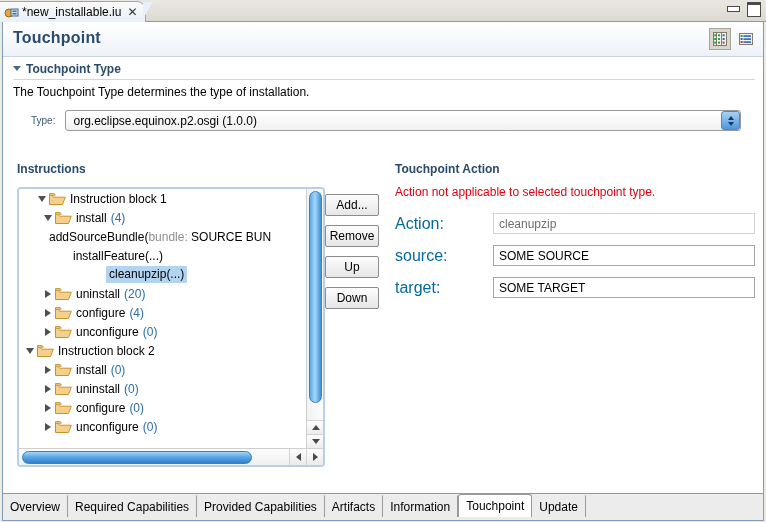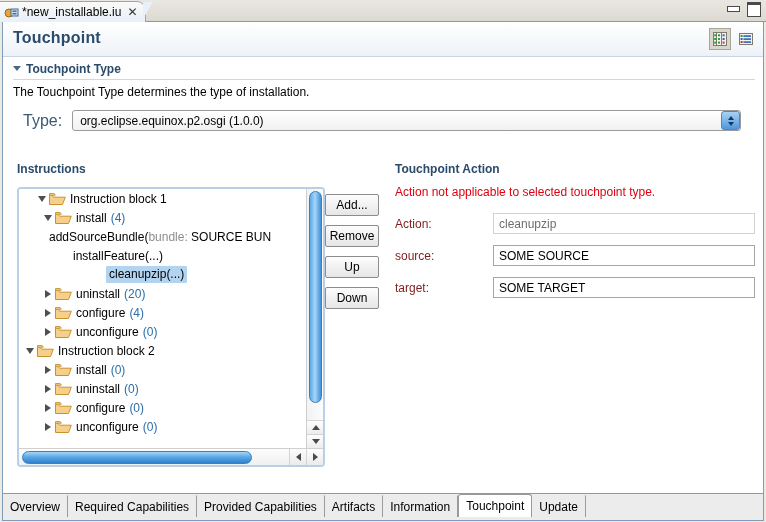--- a/index.html
+++ b/index.html
@@ -91,21 +91,21 @@
   #sec-type-head {
     display:flex; align-items:center; gap:5px;
     height:18px; font-weight:bold; color:#2b4b6b; font-size:12px;
     border-bottom:1px solid #cdd8e5;
     padding-bottom:4px;
   }
   .twisty-down { width:0;height:0;border-left:4px solid transparent;border-right:4px solid transparent;border-top:5px solid #4a6785; }
   #sec-type-desc { margin-top:5px; font-size:12px; color:#000; }
 
   #type-row { display:flex; align-items:center; gap:10px; margin-top:11px; padding-left:10px; }
-  #type-label { color:#3a5a78; font-size:16px; }
+  #type-label { color:#3a5a78; font-size:10px;margin-left:8px; }
   #type-combo {
     position:relative; flex:1; height:21px;
     background:linear-gradient(#ffffff,#f1f1f1);
     border:1px solid #9a9a9a; border-radius:3px;
     display:flex; align-items:center;
     padding-left:7px; font-size:12px;
     margin-right:14px;
   }
   #type-combo-btn {
     position:absolute; right:0px; top:0px; width:19px; height:19px;
@@ -203,21 +203,21 @@
   }
 
   
   #action-label {
     position:absolute; left:392px; top:140px;
     font-size:12px; font-weight:bold; color:#2b4b6b;
   }
   #action-panel { position:absolute; left:392px; top:163px; width:360px; }
   #action-warn { color:#e0000f; font-size:12px; margin-bottom:14px; }
   .fld-row { display:flex; align-items:center; height:21px; margin-bottom:11px; }
-  .fld-lbl { width:98px; color:#7f1d1d; font-size:12px; }
+  .fld-lbl { width:98px; color:#0369a1; font-size:16px; }
   .fld-in {
     flex:1; height:21px; border:1px solid #a5a5a5; background:#fff;
     display:flex; align-items:center; padding-left:5px; font-size:12px; color:#000;
   }
   .fld-in.readonly { border:1px solid #d3d3d3; color:#6e6e6e; background:#fff; }
 
   
   #tabbar {
     position:absolute; left:2px; top:493px; width:762px; height:25px;
     background:#ececec;

